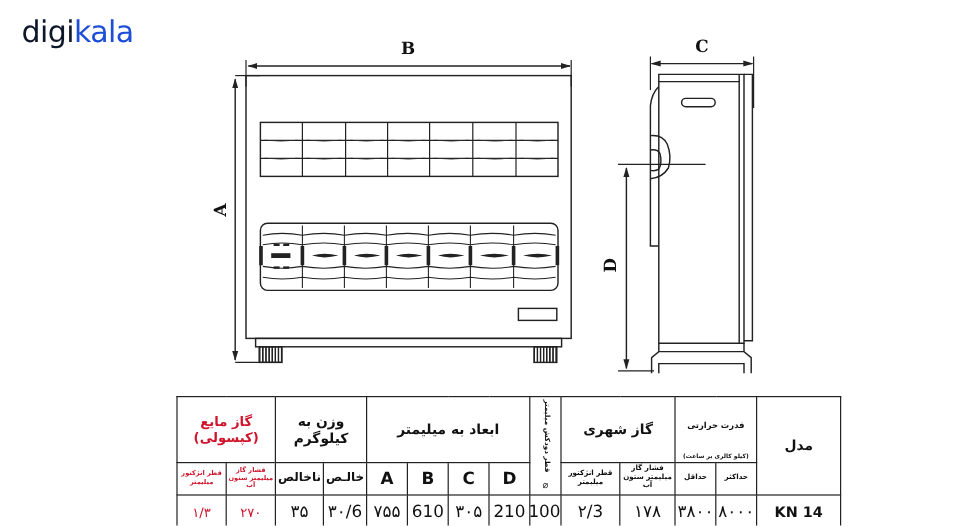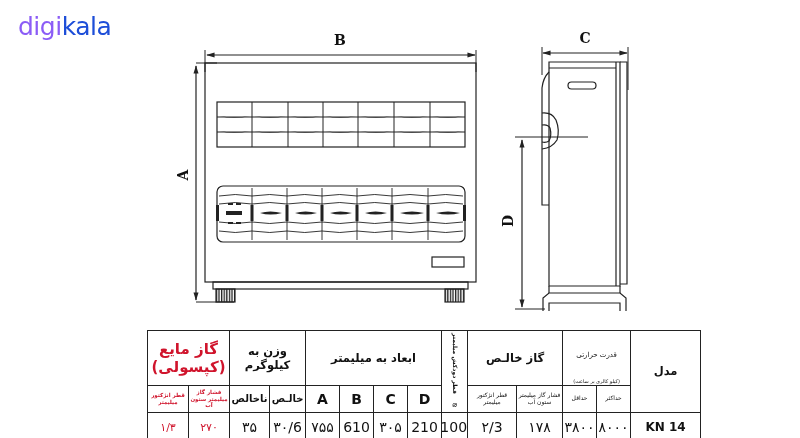--- a/index.html
+++ b/index.html
@@ -1,26 +1,26 @@
 <!DOCTYPE html>
 <html><head>
 <meta charset="utf-8">
 <style>
   html, body { margin: 0; padding: 0; background: #ffffff; }
   body { width: 800px; height: 438px; position: relative; overflow: hidden; font-family: "DejaVu Sans", sans-serif; }
   .logo { position: absolute; left: 18px; top: 14px; font-family: "DejaVu Sans", sans-serif; font-size: 25px; letter-spacing: -0.5px; line-height: 1; }
-  .logo .g { color: #8b5cf6; }
+  .logo .g { color: #0f172a; }
   .logo .r { color: #1d4ed8; }
   svg.drawing { position: absolute; left: 0; top: 0; }
   .dim-label { font-family: "DejaVu Serif", serif; font-weight: bold; font-size: 14px; fill: #111; }
   table.spec { position: absolute; left: 147px; top: 330px; width: 507px; height: 84px; border-collapse: collapse; direction: rtl; table-layout: fixed; }
   table.spec td { border: 1.4px solid #222; text-align: center; vertical-align: middle; padding: 0; color: #111; font-family: "DejaVu Sans", sans-serif; }
   .h-big { font-weight: bold; font-size: 11.5px; }
-  .h-red { color: #d0142c !important; font-weight: bold; font-size: 15px; }
-  .h-small { font-size: 6px; font-weight: normal; line-height: 1.15; margin-top: 20px; }
+  .h-red { color: #d0142c !important; font-weight: bold; font-size: 11px; }
+  .h-small { font-size: 6px; font-weight: bold; line-height: 1.15; margin-top: 20px; }
   .h-small-red { font-size: 5.5px; font-weight: bold; line-height: 1.15; color: #d0142c !important; }
   .h-letter { font-family: "DejaVu Serif", serif; font-weight: bold; font-size: 14px; }
   .val { font-weight: normal; font-size: 14px; margin-top: 21px; }
   .val-red { font-weight: normal; font-size: 11px; color: #d0142c !important; }
   .model { font-family: "DejaVu Serif", serif; font-weight: bold; font-size: 12px; }
   .vert { writing-mode: vertical-rl; font-size: 6px; font-weight: bold; line-height: 1.1; display: inline-block; }
   .diam { font-size: 8px; display: block; margin-top: 2px; }
 </style>
 </head>
 <body>
@@ -156,21 +156,21 @@
     <col style="width:41px">
     <col style="width:41px">
   </colgroup>
   <tbody>
       <tr style="height:26px">
     <td rowspan="2" class="h-big">مدل</td>
     <td colspan="2">
       <div class="h-small" style="font-size:7px">قدرت حرارتی</div>
       <div class="h-small" style="font-size:5px">(کیلو کالری بر ساعت)</div>
     </td>
-    <td colspan="2" class="h-big">گاز خالـص</td>
+    <td colspan="2" class="h-big">گاز شهری</td>
     <td rowspan="2">
       <span class="vert">قطر دودکش میلیمتر</span>
       <span class="diam">⌀</span>
     </td>
     <td colspan="4" class="h-big">ابعاد به میلیمتر</td>
     <td colspan="2" class="h-big">وزن به کیلوگرم</td>
     <td colspan="2" class="h-red">گاز مایع (کپسولی)</td>
   </tr>
   <tr style="height:27px">
     <td class="h-small">حداکثر</td>

